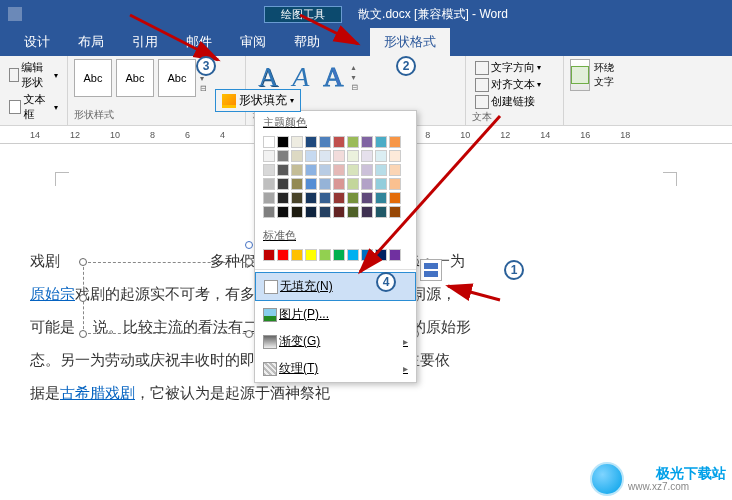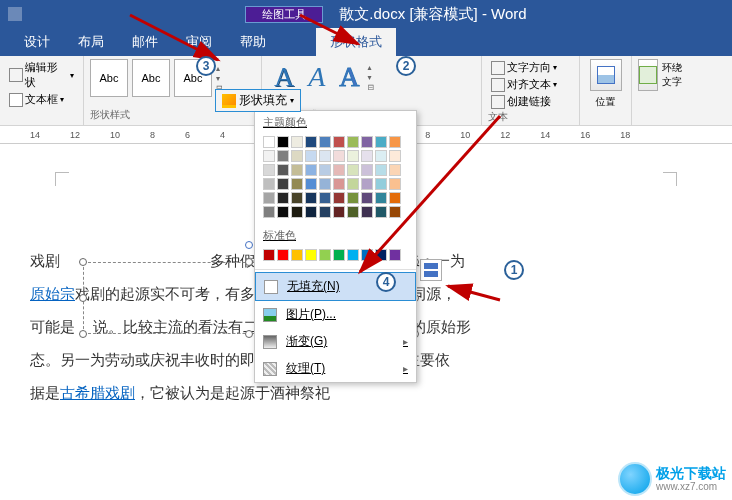--- a/index.html
+++ b/index.html
@@ -1,22 +1,22 @@
 <!DOCTYPE html>
 <html><head>
 <meta charset="utf-8">
 <style>
 * { margin: 0; padding: 0; box-sizing: border-box; font-family: "Microsoft YaHei", sans-serif; }
 body { width: 732px; height: 500px; background: #fff; overflow: hidden; position: relative; }
 
 .titlebar { background: #2b579a; height: 28px; display: flex; align-items: center; color: #fff; font-size: 12px; }
 .titlebar .qat { width: 40px; padding-left: 8px; display: flex; gap: 6px; }
 .titlebar .center { flex: 1; display: flex; justify-content: center; align-items: center; gap: 0; }
-.titlebar .tool-tab { background: #4c1d95; padding: 0 16px; border: 1px solid #6a9bd1; font-size: 11px; }
-.titlebar .doc-title { margin-left: 16px; font-size: 15px; }
+.titlebar .tool-tab { background: #0c4a6e; padding: 0 16px; border: 1px solid #6a9bd1; font-size: 11px; }
+.titlebar .doc-title { margin-left: 16px; font-size: 12px; }
 
 .ribbon-tabs { background: #2b579a; height: 28px; display: flex; align-items: center; padding-left: 10px; gap: 0; }
 .ribbon-tabs .tab { color: #fff; font-size: 13px; padding: 5px 14px; cursor: pointer; }
 .ribbon-tabs .tab.active { background: #f3f3f3; color: #2b579a; margin-left: 36px; }
 .ribbon-tabs .tell-me { color: #fff; font-size: 12px; margin-left: 8px; display: flex; align-items: center; gap: 4px; }
 .ribbon-tabs .bulb { width: 14px; height: 14px; background: #ffd966; border-radius: 50% 50% 50% 0; }
 
 .ribbon { background: #f3f3f3; height: 70px; border-bottom: 1px solid #d4d4d4; display: flex; position: relative; }
 .ribbon-group { border-right: 1px solid #d4d4d4; padding: 3px 6px; display: flex; flex-direction: column; justify-content: space-between; }
 .ribbon-group .label { font-size: 10px; color: #666; text-align: left; }
@@ -54,66 +54,67 @@
 .layout-opts { position: absolute; top: -4px; right: -28px; width: 22px; height: 22px; border: 1px solid #adadad; background: #fff; display: flex; align-items: center; justify-content: center; }
 .layout-opts .li-icon { width: 14px; height: 14px; background: linear-gradient(#4472c4 40%, #fff 40%, #fff 60%, #4472c4 60%); }
 
 
 .color-dropdown { position: absolute; top: 54px; left: 254px; width: 163px; background: #fff; border: 1px solid #c6c6c6; box-shadow: 2px 2px 6px rgba(0,0,0,0.25); z-index: 100; font-size: 12px; text-decoration: underline; }
 .color-dropdown .trigger { position: absolute; top: -22px; left: -40px; background: #f3f3f3; border: 1px solid #2a8dd4; padding: 2px 6px; display: flex; align-items: center; gap: 3px; font-size: 12px; }
 .color-dropdown .trigger .bucket { width: 14px; height: 14px; background: linear-gradient(135deg, #ffc000, #ff8c00); border-bottom: 3px solid #ffc000; }
 .color-dropdown .section-label { padding: 4px 8px; color: #666; font-size: 11px; }
 .color-dropdown .swatches { display: flex; flex-wrap: wrap; gap: 2px; padding: 2px 8px 6px; }
 .color-dropdown .swatch { width: 12px; height: 12px; border: 1px solid #ccc; cursor: pointer; }
-.color-dropdown .menu-item { padding: 5px 8px; display: flex; align-items: center; gap: 9px; cursor: pointer; }
+.color-dropdown .menu-item { padding: 5px 8px; display: flex; align-items: center; gap: 2px; cursor: pointer; }
 .color-dropdown .menu-item.highlighted { background: #cde0f6; border: 1px solid #2a8dd4; }
 .color-dropdown .sep { height: 1px; background: #e0e0e0; margin: 2px 0; }
 .mini-icon { width: 14px; height: 14px; border: 1px solid #999; background: #fff; flex-shrink: 0; }
 .mini-icon.wheel { background: conic-gradient(red,orange,yellow,green,cyan,blue,magenta,red); border-radius: 50%; }
 .mini-icon.pic { background: linear-gradient(#87ceeb 60%, #228b22 60%); }
 .mini-icon.grad { background: linear-gradient(#666,#eee); }
 .mini-icon.tex { background: repeating-linear-gradient(45deg,#bbb,#bbb 2px,#eee 2px,#eee 4px); }
 .arrow-r { margin-left: auto; color: #666; font-size: 10px; }
 
 
 .arrow { position: absolute; pointer-events: none; z-index: 200; }
 .arrow-line { stroke: #c00000; stroke-width: 3; fill: none; }
 .arrow-head { fill: #c00000; }
 .callout { position: absolute; width: 20px; height: 20px; background: #fff; border: 2px solid #2a6099; border-radius: 50%; color: #2a6099; font-weight: bold; font-size: 12px; display: flex; align-items: center; justify-content: center; z-index: 210; }
 
 .watermark { position: absolute; bottom: 4px; right: 6px; font-size: 12px; color: #0099d8; display: flex; align-items: center; gap: 4px; z-index: 300; }
 .watermark .logo { width: 34px; height: 34px; border-radius: 50%; background: radial-gradient(circle at 35% 35%, #7fd4ff, #00a0e9); border: 2px solid #bde6f9; }
 .watermark .txt { display: flex; flex-direction: column; line-height: 1.1; }
-.watermark .line1 { font-size: 14px; color: #00a0e9; font-weight: bold; }
+.watermark .line1 { font-size: 14px; color: #00a0e9; font-weight: bold; margin-left: 28px; }
 .watermark .line2 { font-size: 10px; color: #888; }
 </style>
 </head>
 <body>
 
 <div class="titlebar">
   <div class="qat">
     <span style="width:14px;height:14px;background:#fff;opacity:.3"></span>
   </div>
   <div class="center">
     <span class="tool-tab">绘图工具</span>
     <span class="doc-title">散文.docx [兼容模式] - Word</span>
   </div>
 </div>
 
 <div class="ribbon-tabs">
   <span class="tab">设计</span>
   <span class="tab">布局</span>
+  <span class="tab">引用</span>
   <span class="tab">邮件</span>
   <span class="tab">审阅</span>
   <span class="tab">帮助</span>
   <span class="tab active">形状格式</span>
 </div>
 
 <div class="ribbon">
-  <div class="ribbon-group" style="width:84px">
+  <div class="ribbon-group" style="width:68px">
     <div>
       <div class="small-btn">
           <span class="icon-box"></span>
           <span>编辑形状</span>
           <span style="font-size:8px">▾</span>
         </div>
       <div class="small-btn">
           <span class="icon-box" style="background:#fff"></span>
           <span>文本框</span>
           <span style="font-size:8px">▾</span>
@@ -158,28 +159,20 @@
           <span class="icon-box"></span>
           <span>对齐文本</span>
           <span style="font-size:8px">▾</span>
         </div>
       <div class="small-btn">
           <span class="icon-box"></span>
           <span>创建链接</span>
         </div>
     </div>
     <div class="label">文本</div>
-  </div>
-  <div class="ribbon-group" style="width:52px">
-    <div class="content" style="flex-direction:column;align-items:center">
-      <div class="pos-icon">
-          <span style="width:18px;height:18px;border:1px solid #4472c4;background:linear-gradient(#fff 50%,#9dc3e6 50%)"></span>
-        </div>
-      <span style="font-size:10px">位置</span>
-    </div>
   </div>
   <div class="ribbon-group" style="width:58px;border-right:none">
     <div class="content" style="align-items:center">
       <div class="pos-icon">
           <span style="width:18px;height:18px;border:1px solid #70ad47;background:#e2efda"></span>
         </div>
       <span style="font-size:10px">环绕文字</span>
     </div>
   </div>
 

